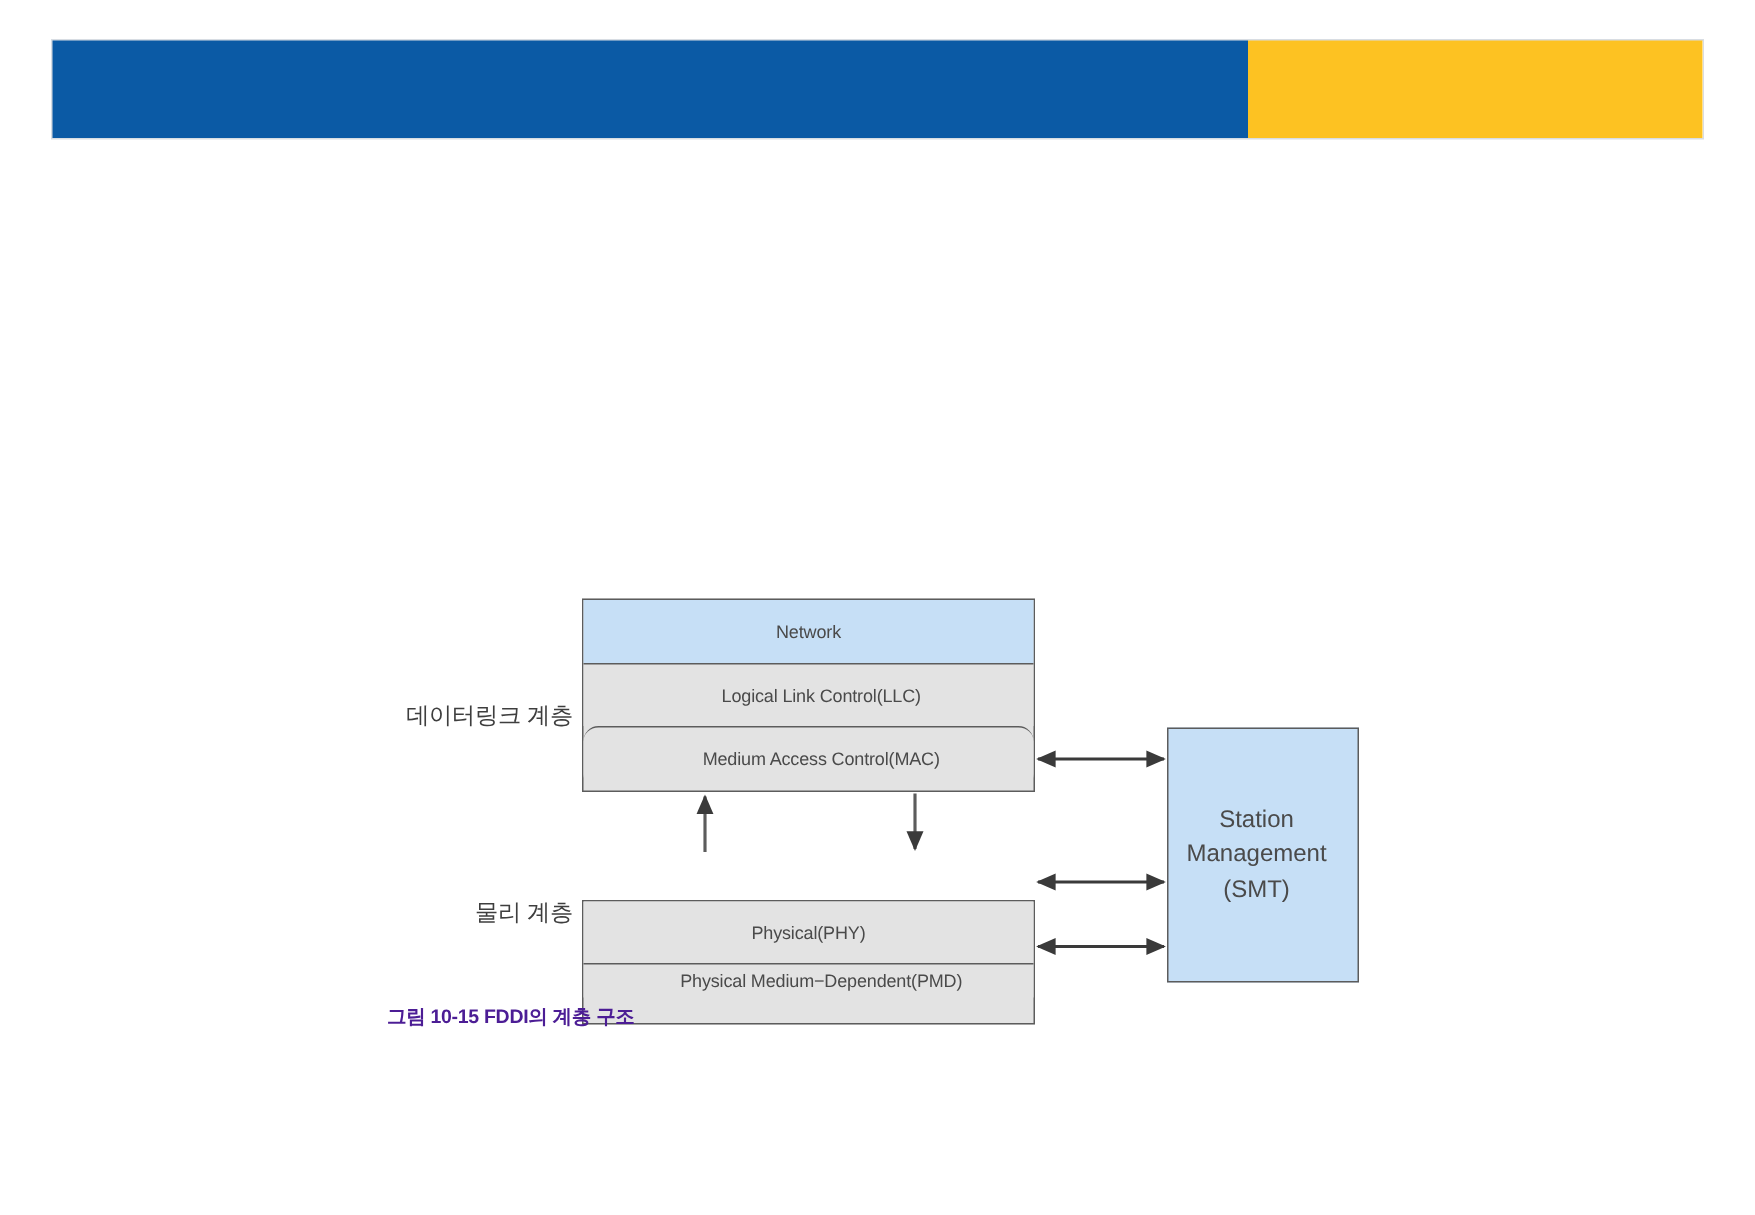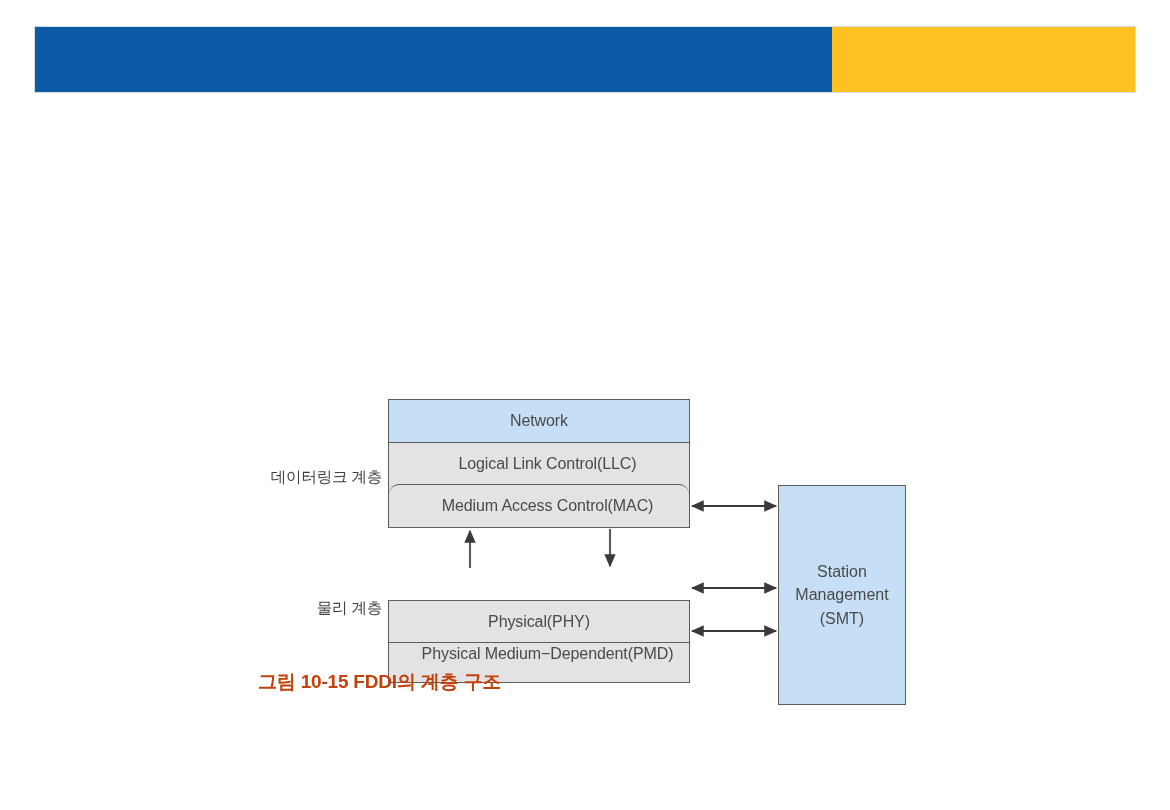--- a/index.html
+++ b/index.html
@@ -69,59 +69,60 @@
   }
   #stack-upper { top: 399px; height: 129px; }
   #stack-lower { top: 600px; height: 83px; }
 
   .layer-row {
     box-sizing: border-box;
     width: 100%;
     display: flex;
     align-items: center;
     justify-content: center;
-    font-size: 16px;
+    font-size: 12px;
     color: #4a4a4a;
     letter-spacing: -0.1px;
     background: #e3e3e3;
   }
   .layer-row + .layer-row { border-top: 1.6px solid #5c5c5c; padding-left: 17px; }
   #row-network { height: 42px; background: #c6dff6; }
   #row-llc     { height: 42px; }
   #row-mac     { height: 42px; border-radius: 10px; }
   #row-phy     { height: 41px; }
   #row-pmd     { height: 23px; }
 
   
   #smt-box {
     position: absolute;
     left: 778px;
     top: 485px;
     width: 128px;
-    height: 220px;
+    height: 170px;
     box-sizing: border-box;
     border: 1.6px solid #5c5c5c;
     background: #c6dff6;
     display: flex;
     align-items: center;
-    justify-content: center;
+    justify-content: flex-start;
     text-align: center;
     font-size: 16px;
     line-height: 1.45;
     color: #4a4a4a;
+    padding-left: 12px;
   }
 
   
   #caption {
     position: absolute;
     left: 258px;
     top: 669px;
-    font-size: 19px;
+    font-size: 13px;
     font-weight: bold;
-    color: #c2410c;
+    color: #4c1d95;
     letter-spacing: -0.2px;
     white-space: nowrap;
   }
 
   
   #connectors {
     position: absolute;
     left: 0;
     top: 0;
     width: 1170px;

